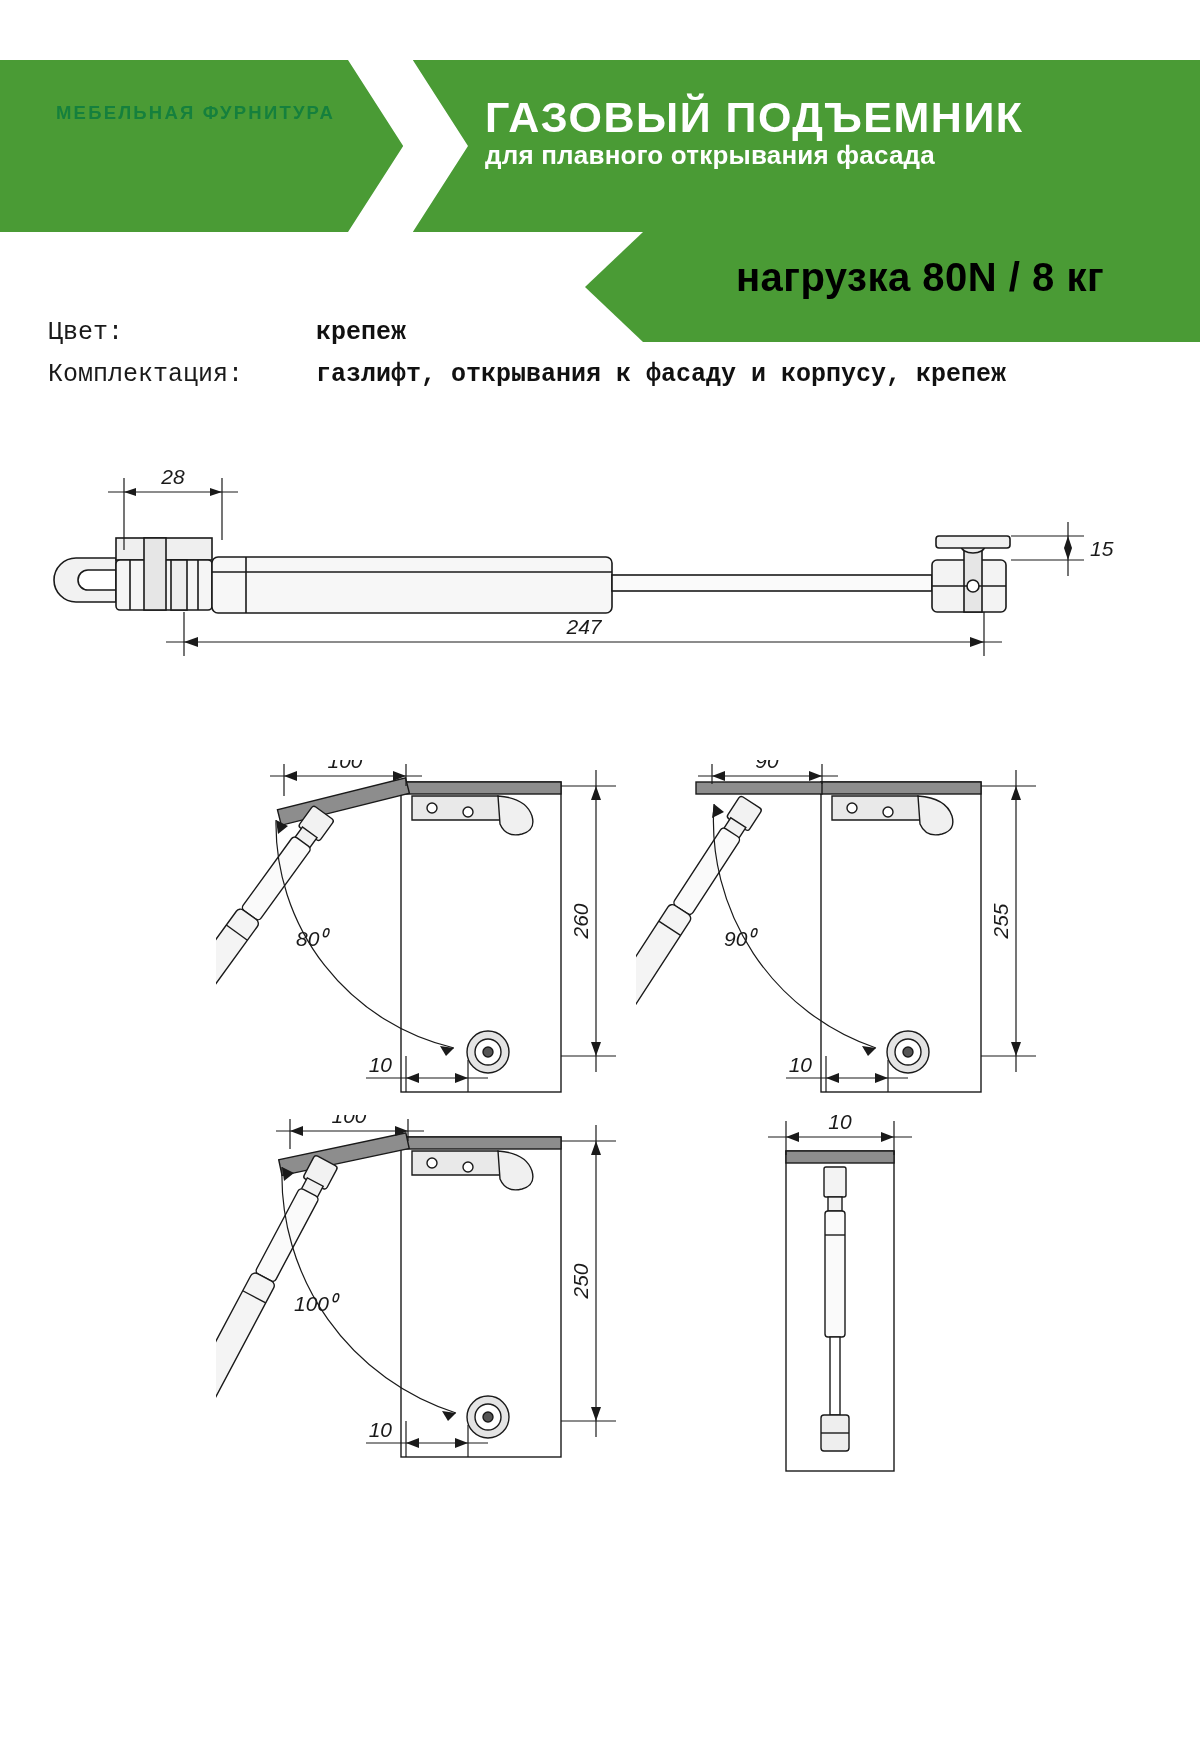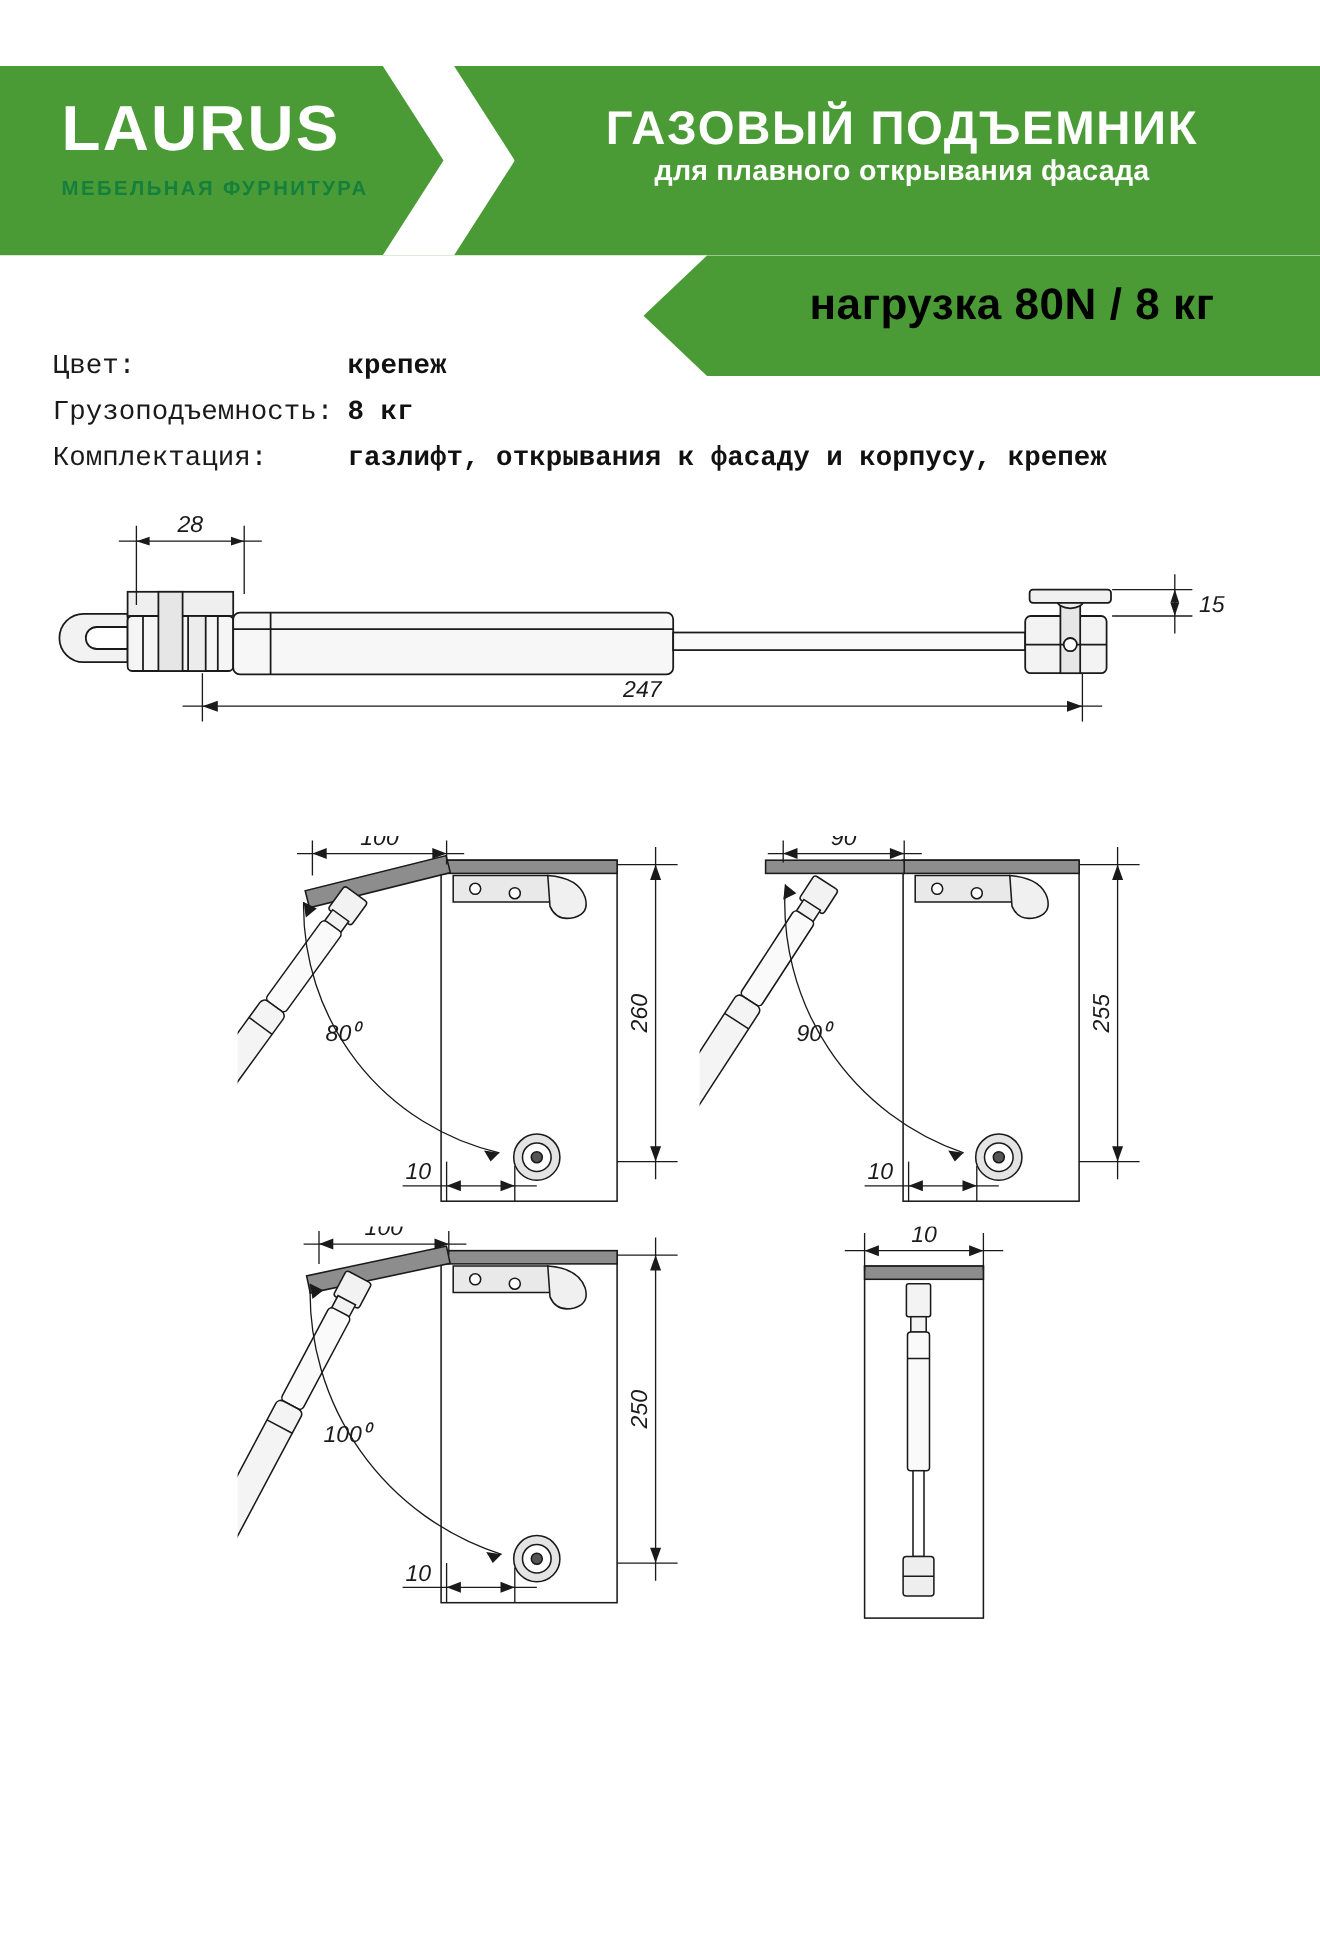--- a/index.html
+++ b/index.html
@@ -54,23 +54,23 @@
   .header-white-wedge {
     position: absolute;
     left: 348px; top: 60px;
     width: 120px;
     height: 172px;
     background: #ffffff;
     clip-path: polygon(0 0, 54% 0, 100% 50%, 54% 100%, 0 100%, 46% 50%);
   }
   .header-title {
     position: absolute;
-    left: 470px; top: 95px;
+    left: 485px; top: 95px;
     width: 700px;
-    text-align: center;
+    text-align: left;
   }
   .header-title .t1 {
     font-size: 43px;
     font-weight: bold;
     color: #ffffff;
     letter-spacing: 1.5px;
     line-height: 1.05;
   }
   .header-title .t2 {
     font-size: 26px;
@@ -145,43 +145,36 @@
   }
 </style>
 </head>
 <body>
 
 <div class="header">
   <div class="header-green"></div>
   <div class="header-white-wedge"></div>
 
   <div class="logo-block">
-    <div class="logo-word">
-      <span>LAURUS</span>
-    </div>
     <div class="logo-sub">МЕБЕЛЬНАЯ ФУРНИТУРА</div>
   </div>
 
   <div class="header-title">
     <div class="t1">ГАЗОВЫЙ ПОДЪЕМНИК</div>
     <div class="t2">для плавного открывания фасада</div>
   </div>
 </div>
 
 <div class="load-banner"></div>
 <div class="load-banner-inner">нагрузка 80N / 8 кг</div>
 
 <div class="specs">
   <div class="spec-row">
     <div class="spec-label">Цвет:</div>
     <div class="spec-value">крепеж</div>
-  </div>
-  <div class="spec-row">
-    <div class="spec-label">Грузоподъемность:</div>
-    <div class="spec-value">8 кг</div>
   </div>
   <div class="spec-row">
     <div class="spec-label">Комплектация:</div>
     <div class="spec-value">газлифт, открывания к фасаду и корпусу, крепеж</div>
   </div>
 </div>
 
 <div class="drawings">
 
   

